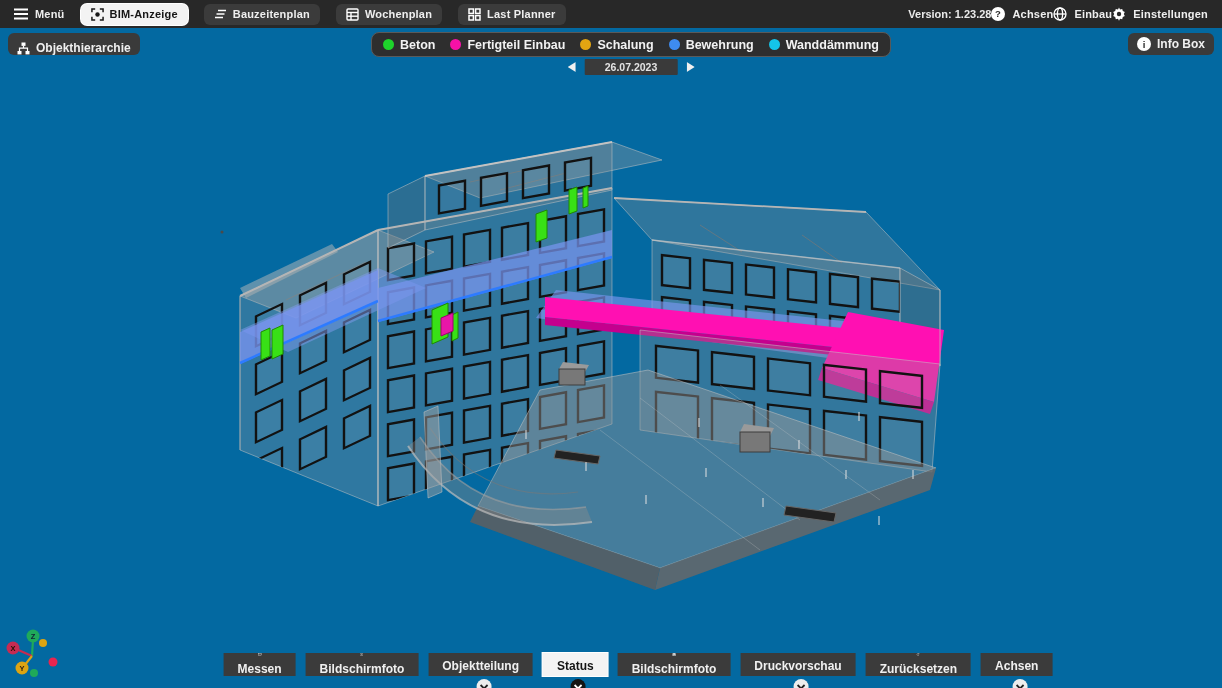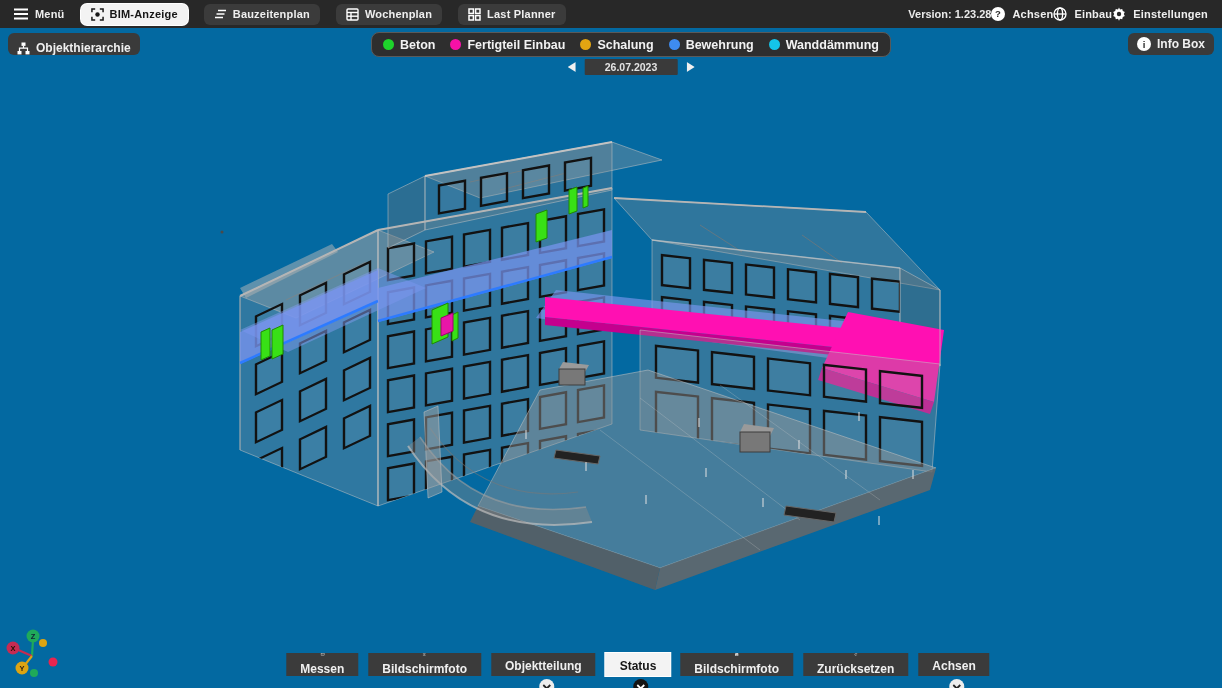--- a/index.html
+++ b/index.html
@@ -442,20 +442,33 @@
     </span>
     <span class="bt">
       <svg class="icon" width="13" height="12" viewBox="0 0 13 12">
         <rect x="0.5" y="0.5" width="12" height="11" rx="1.5" fill="#fff"></rect>
         <path d="M2 9.5l3-3.2 2 2 2.5-2.7 1.5 1.6V10H2z" fill="#3b3b3b"></path>
           <circle cx="4" cy="3.6" r="1.1" fill="#3b3b3b"></circle>
       </svg>
       <span>Bildschirmfoto</span>
     </span>
     <span class="bt">
+      <svg class="icon" width="13" height="13" viewBox="0 0 13 13" fill="none" stroke="#fff" stroke-width="1.3">
+        <rect x="3.5" y="0.8" width="6" height="2.6"></rect>
+          <rect x="1" y="3.4" width="11" height="5"></rect>
+          <rect x="3.5" y="8.4" width="6" height="3.6" fill="#3b3b3b"></rect>
+      </svg>
+      <span>Druckvorschau</span>
+      <span class="chev">
+        <svg width="9" height="6" viewBox="0 0 9 6">
+            <path d="M1 1l3.5 3.5L8 1" fill="none" stroke="#222" stroke-width="1.8"></path>
+          </svg>
+      </span>
+    </span>
+    <span class="bt">
       <svg class="icon" width="13" height="13" viewBox="0 0 13 13" fill="none" stroke="#fff" stroke-width="1.4">
         <path d="M10.8 8.2A4.7 4.7 0 1 1 10.5 4"></path>
           <path d="M10.8 1.2v3h-3" stroke-width="1.3"></path>
           <circle cx="6.5" cy="6.7" r="1" fill="#fff" stroke="none"></circle>
       </svg>
       <span>Zurücksetzen</span>
     </span>
     <span class="bt">
       <svg class="icon" width="13" height="13" viewBox="0 0 13 13" fill="none" stroke="#fff" stroke-width="1.3">
         <path d="M4.6 0.5L3.6 12.5M9.6 0.5L8.6 12.5M0.5 4.4h12M0.5 8.6h12"></path>

